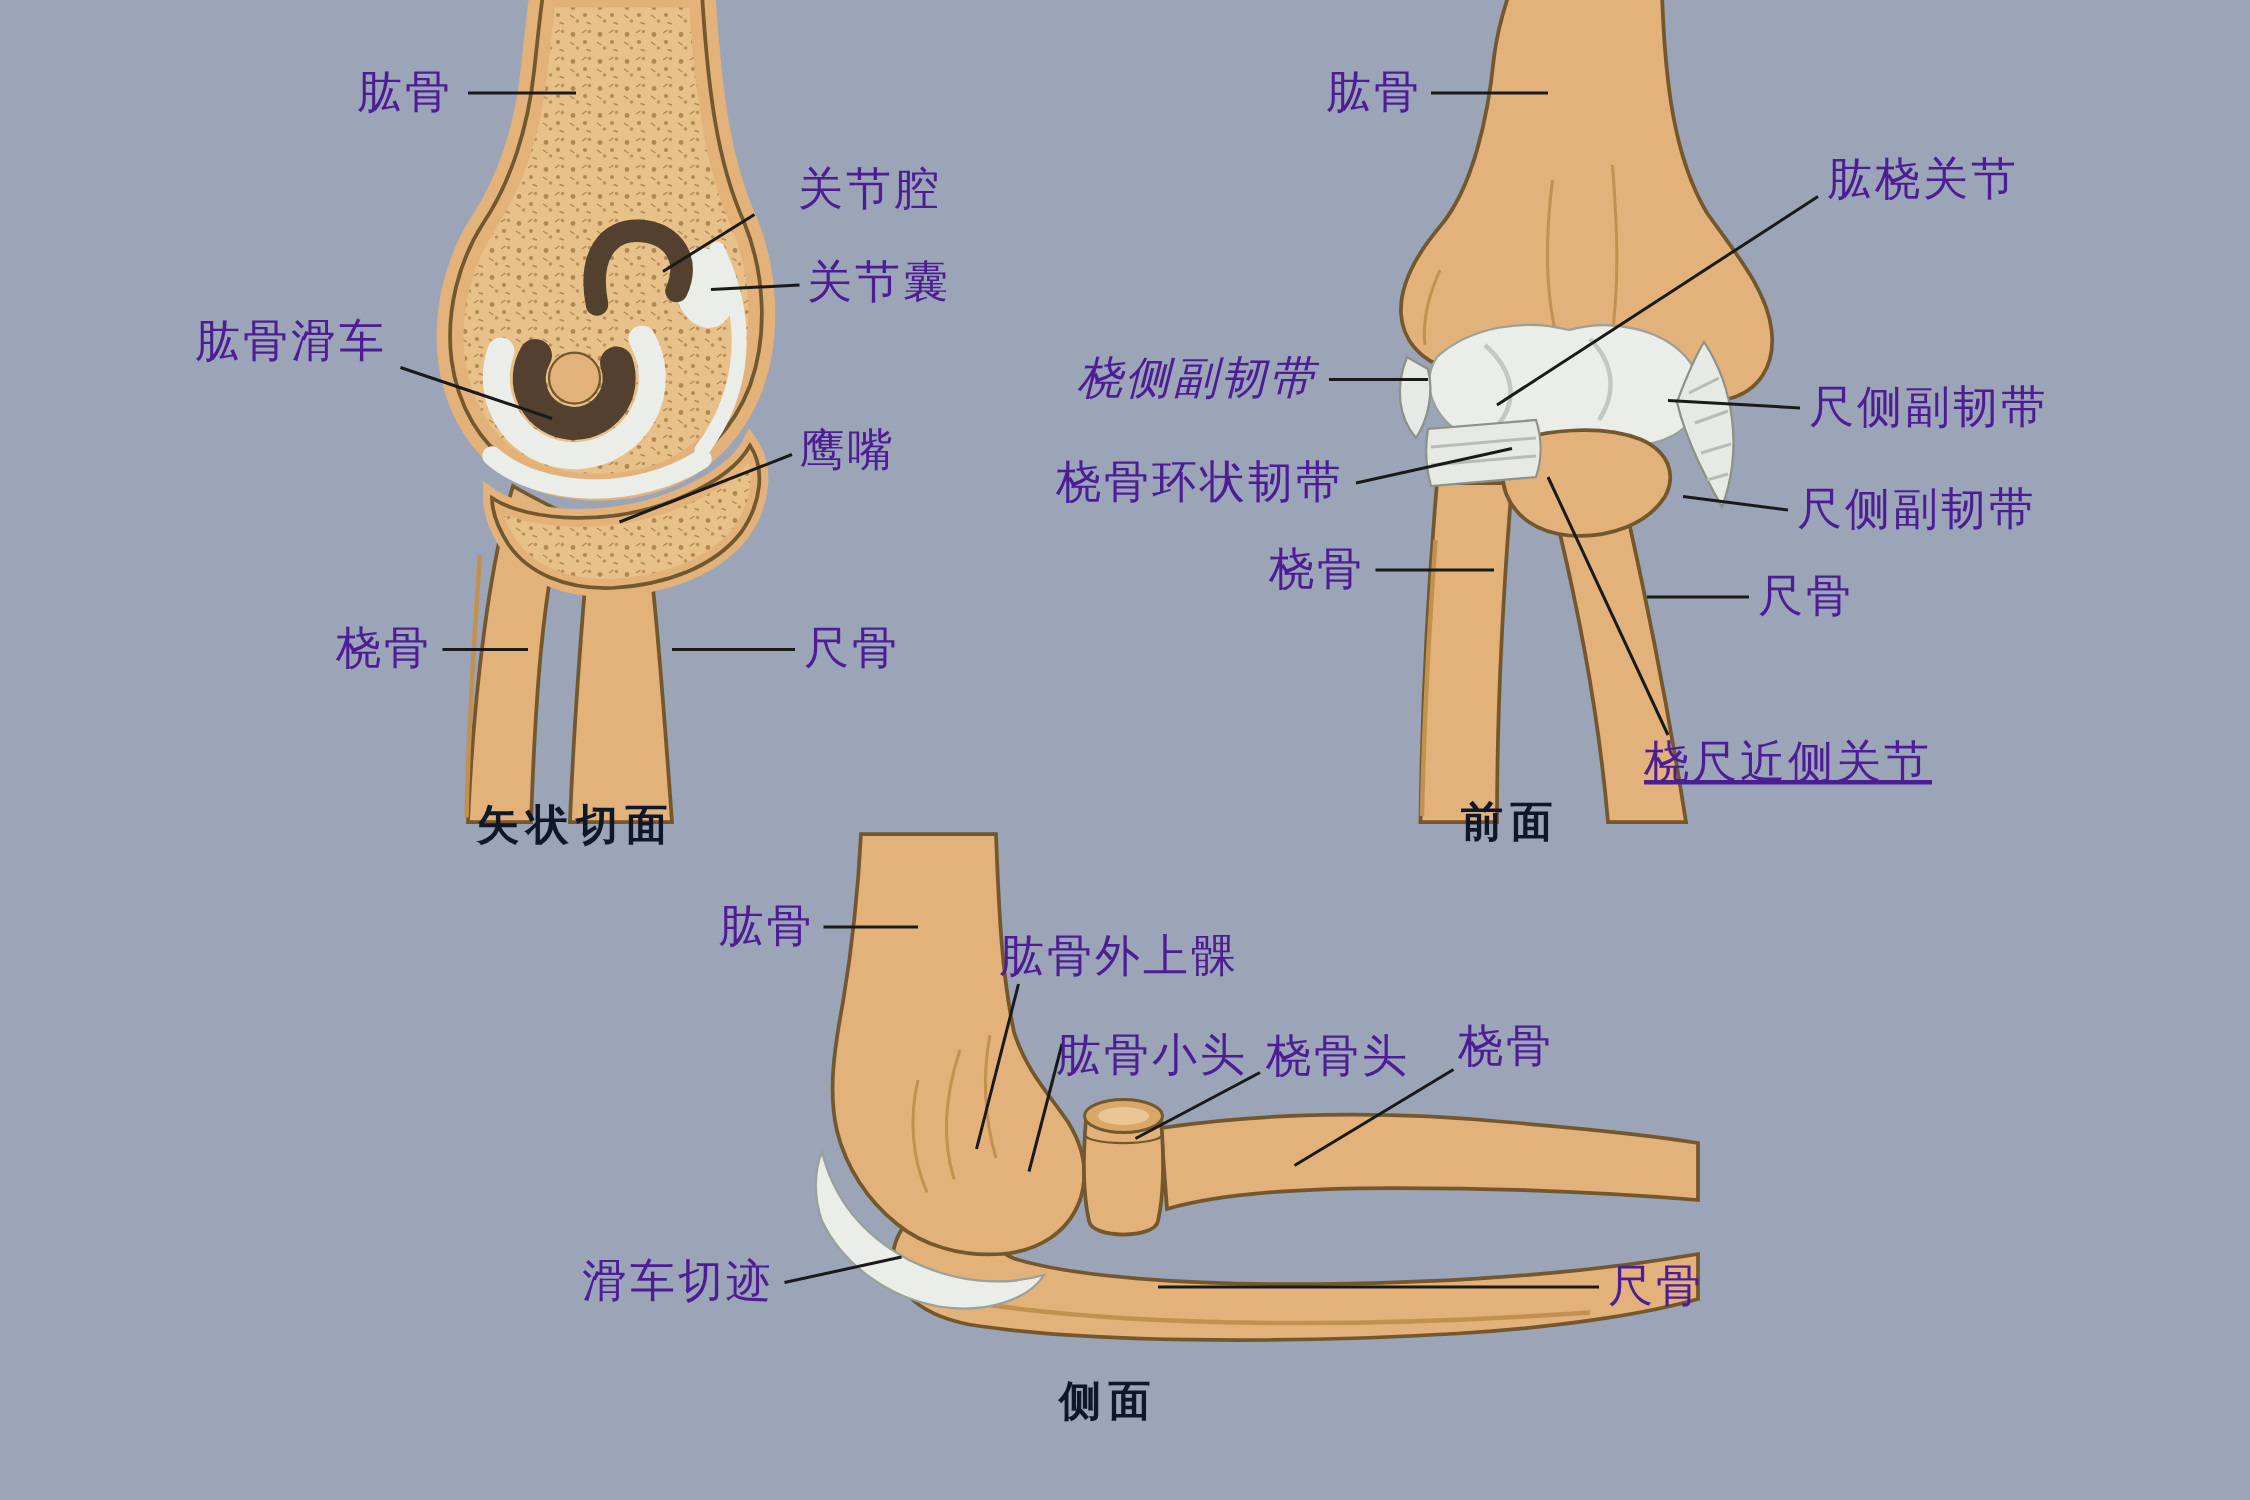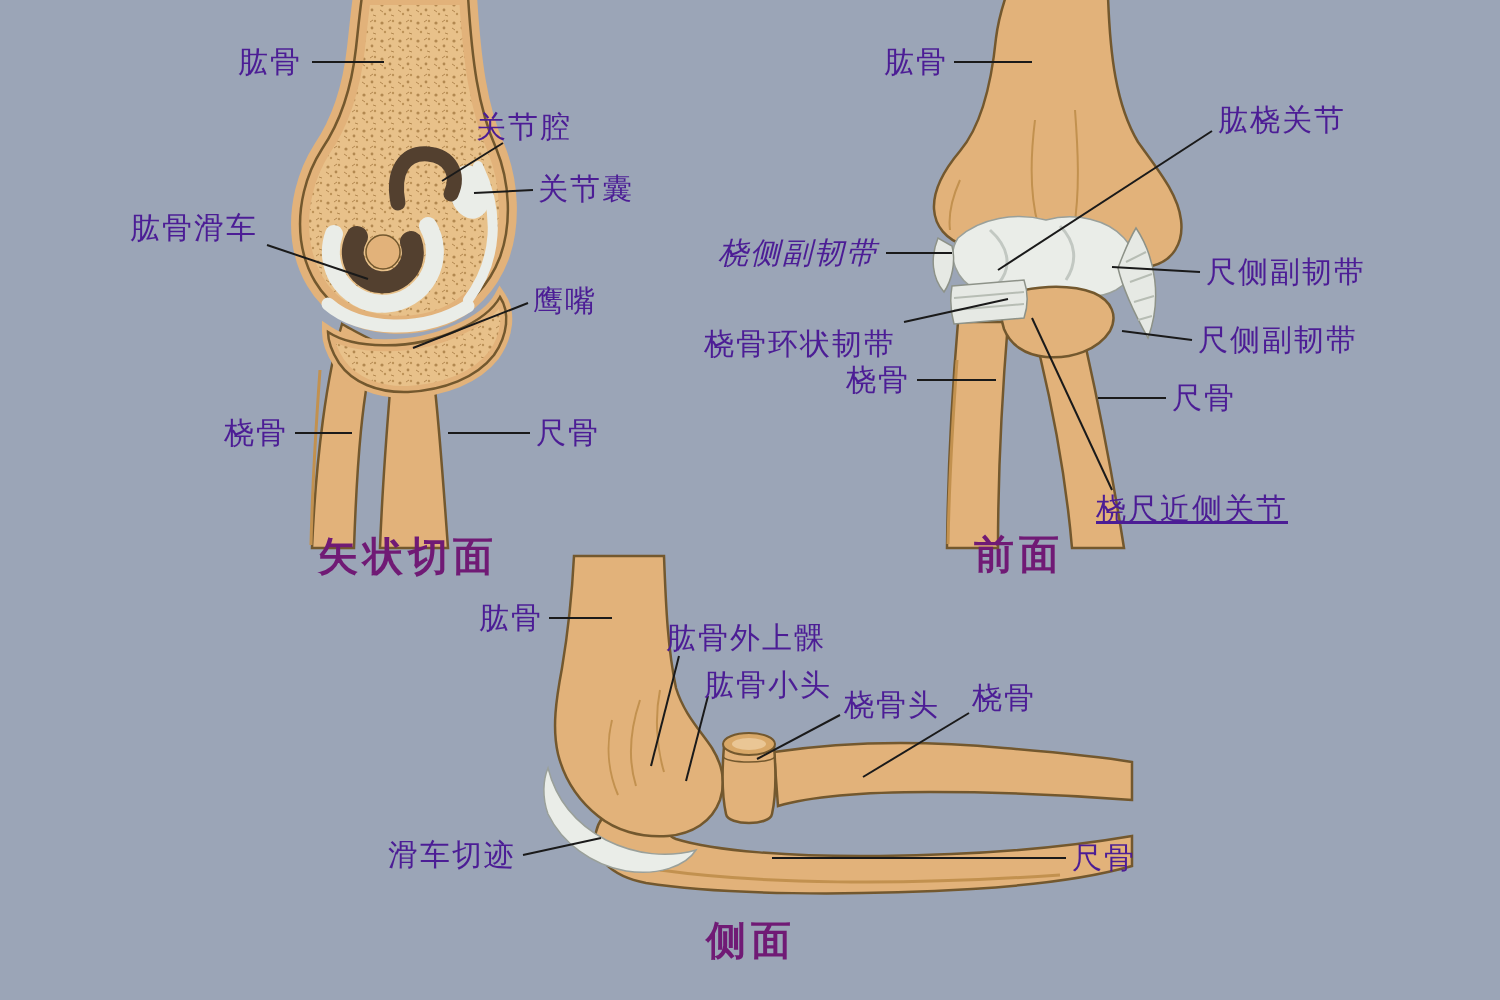--- a/index.html
+++ b/index.html
@@ -7,22 +7,22 @@
     position:relative;width:1500px;height:1000px;overflow:hidden;
     background:#9BA5B7;
     font-family:"Liberation Sans","DejaVu Sans",sans-serif;
   }
   svg.art{position:absolute;left:0;top:0;}
   .label{
     position:absolute;font-size:30px;letter-spacing:2px;line-height:1;
     color:#4c1d95;white-space:nowrap;font-weight:500;
   }
   .caption{
-    position:absolute;font-size:40px;letter-spacing:5px;line-height:1;
-    color:#701a75;white-space:nowrap;font-weight:600;
+    position:absolute;font-size:28px;letter-spacing:5px;line-height:1;
+    color:#0f172a;white-space:nowrap;font-weight:600;
   }
 </style>
 </head>
 <body>
 
 <div class="stage" id="stage">
 
   <svg class="art" width="1500" height="1000" viewBox="0 0 1500 1000">
     <defs>
       <pattern id="spongy" width="18" height="18" patternUnits="userSpaceOnUse">
@@ -127,35 +127,35 @@
         <line x1="523" y1="855" x2="601" y2="838" stroke="#1A1A1A" stroke-width="2"></line>
         <line x1="1066" y1="858" x2="772" y2="858" stroke="#1A1A1A" stroke-width="2"></line>
       </g>
   </svg>
 
   <div class="caption" style="left:318px;top:536px">矢状切面</div>
   <div class="caption" style="left:974px;top:534px">前面</div>
   <div class="caption" style="left:706px;top:920px">侧面</div>
 
 <div class="label" style="left: 238px; top: 47px;">肱骨</div>
-    <div class="label" style="left: 476px; top: 112px;">关节腔</div>
+    <div class="label" style="left: 532px; top: 112px;">关节腔</div>
     <div class="label" style="left: 538px; top: 174px;">关节囊</div>
     <div class="label" style="left: 130px; top: 213px;">肱骨滑车</div>
     <div class="label" style="left: 533px; top: 286px;">鹰嘴</div>
     <div class="label" style="left: 224px; top: 418px;">桡骨</div>
     <div class="label" style="left: 536px; top: 418px;">尺骨</div>
     <div class="label" style="left: 884px; top: 47px;">肱骨</div>
     <div class="label" style="left: 1218px; top: 105px;">肱桡关节</div>
     <div class="label" style="left: 718px; top: 238px; font-style: italic;">桡侧副韧带</div>
     <div class="label" style="left: 1206px; top: 257px;">尺侧副韧带</div>
-    <div class="label" style="left: 704px; top: 307px; margin-top: 22px;">桡骨环状韧带</div>
+    <div class="label" style="left: 704px; top: 307px;">桡骨环状韧带</div>
     <div class="label" style="left: 1198px; top: 325px;">尺侧副韧带</div>
     <div class="label" style="left: 846px; top: 365px;">桡骨</div>
     <div class="label" style="left: 1172px; top: 383px;">尺骨</div>
     <div class="label" style="left: 1096px; top: 494px; text-decoration: underline;">桡尺近侧关节</div>
     <div class="label" style="left: 479px; top: 603px;">肱骨</div>
     <div class="label" style="left: 666px; top: 623px;">肱骨外上髁</div>
-    <div class="label" style="left: 704px; top: 670px;">肱骨小头</div>
+    <div class="label" style="left: 704px; top: 689px;">肱骨小头</div>
     <div class="label" style="left: 844px; top: 690px;">桡骨头</div>
     <div class="label" style="left: 972px; top: 683px;">桡骨</div>
     <div class="label" style="left: 388px; top: 840px;">滑车切迹</div>
     <div class="label" style="left: 1072px; top: 843px;">尺骨</div>
   </div>
 
 </body></html>

